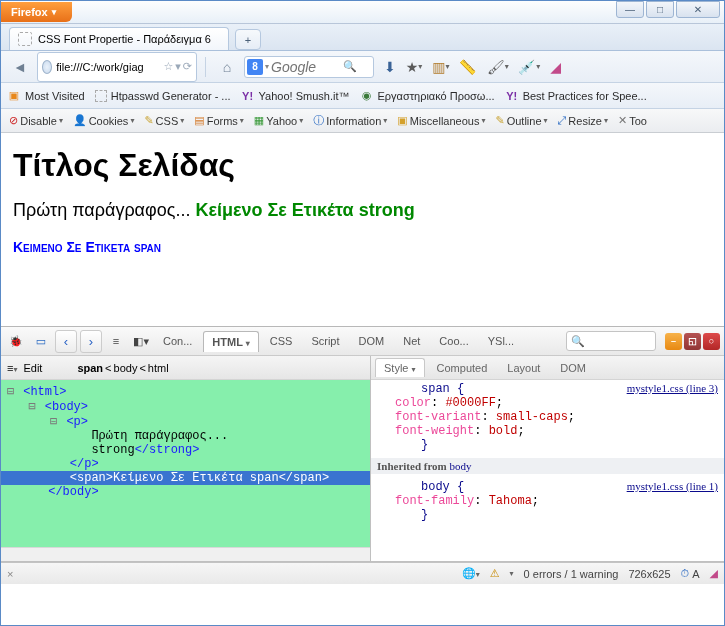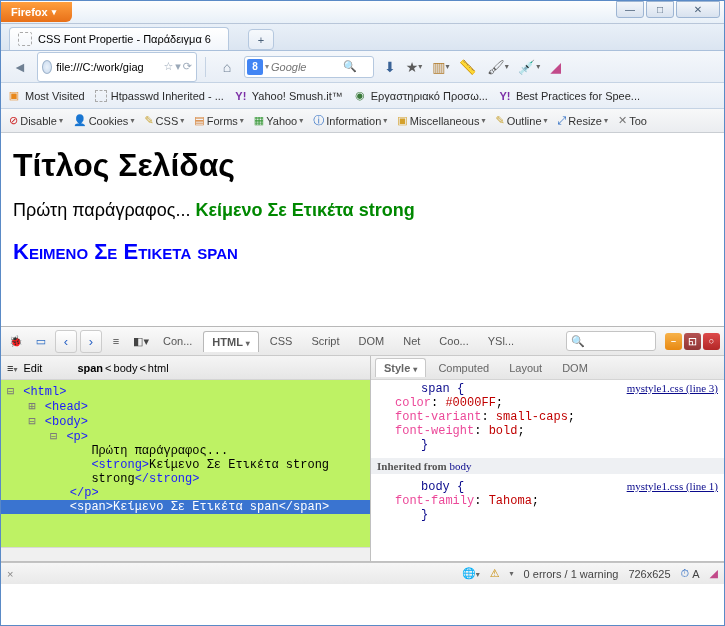--- a/index.html
+++ b/index.html
@@ -5,78 +5,78 @@
   * { box-sizing: border-box; margin: 0; padding: 0; }
   body { font-family: Tahoma, sans-serif; font-size: 11px; background: #fff; width: 725px; height: 626px; overflow: hidden; border: 1px solid #5a8ac6; }
   
   .titlebar { height: 23px; background: linear-gradient(#fdfefe,#e8f0f8); display: flex; align-items: center; position: relative; border-bottom: 1px solid #b8c6d9; }
   .ff-btn { background: linear-gradient(#ff9f3e,#e87018); color: #fff; font-weight: bold; padding: 2px 16px 2px 10px; border-radius: 0 0 6px 0; display: flex; align-items: center; gap:4px; height: 20px; font-size: 11px;}
   .ff-btn .chev { font-size: 9px; }
   .win-ctrls { position: absolute; right: 4px; top: 0; display: flex; gap: 2px; }
   .win-btn { width: 28px; height: 17px; background: linear-gradient(#f3f6fa,#d8e2ef); border: 1px solid #9db5d3; border-radius: 0 0 3px 3px; display: flex; align-items: center; justify-content: center; font-size: 10px; color: #4b6179;}
   .win-btn.close { width: 44px; }
   
-  .tabstrip { height: 27px; background: linear-gradient(#e9f0f8,#dbe5f1); display: flex; align-items: flex-end; padding: 0 8px; gap: 19px; border-bottom: 1px solid #aac0db;}
+  .tabstrip { height: 27px; background: linear-gradient(#e9f0f8,#dbe5f1); display: flex; align-items: flex-end; padding: 0 8px; gap: 6px; border-bottom: 1px solid #aac0db;}
   .tab { height: 23px; background: linear-gradient(#fff,#f2f6fb); border: 1px solid #b5c8df; border-bottom: none; border-radius: 4px 4px 0 0; padding: 3px 8px; display: flex; align-items: center; gap: 6px; font-size: 11px; min-width: 220px;}
   .tab .dots { width: 14px; height: 14px; border: 1px dashed #aaa; border-radius: 2px; }
   .newtab { width: 26px; min-width: 26px; height: 21px; background: linear-gradient(#f6f9fc,#e6edf6); border: 1px solid #b5c8df; border-radius: 4px; display:flex; align-items:center; justify-content:center; color:#4b6179;}
   
   .urlbar { height: 32px; background: linear-gradient(#f4f7fb,#e8eef6); display: flex; align-items: center; padding: 0 6px; gap: 4px; border-bottom: 1px solid #c5d3e4;}
   .nav-btn { width:26px; height:24px; display:flex; align-items:center; justify-content:center; color:#6f8093; font-size:14px; border-radius:3px; }
   .url-field { flex: 0 0 160px; height: 30px; border: 1px solid #b5c8df; background: #fff; border-radius: 3px; display:flex; align-items:center; padding:0 4px; gap:4px;}
   .url-field .globe { width:14px;height:14px; border:1px solid #9fb4cc; border-radius:50%; background:radial-gradient(#eaf2fb,#c7d8ec);}
   .url-field input { border:none; outline:none; font-size:11px; width: 100%; }
   .url-icons { display:flex; gap:2px; color:#9aa8b8; font-size:11px;}
   .sep { width:1px; height:20px; background:#c5d3e4; margin:0 4px;}
   .search-field { width: 130px; height:22px; border:1px solid #b5c8df; background:#fff; border-radius:3px; display:flex; align-items:center; padding:0 2px; gap:2px;}
   .g-badge { width:16px; height:16px; background:#4285f4; color:#fff; font-weight:bold; font-size:10px; display:flex; align-items:center; justify-content:center; border-radius:2px;}
-  .search-field input { border:none; outline:none; font-size:11px; font-style:italic; color:#888; width:70px;}
+  .search-field input { border:none; outline:none; font-size:14px; font-style:italic; color:#888; width:70px;}
   .tb-icons { display:flex; gap:10px; align-items:center; padding-left:6px; color:#5b5b5b; font-size:14px;}
   .tb-icons span { display:inline-flex; align-items:center; }
   
   .bm-bar { height: 26px; background: linear-gradient(#f4f7fb,#e8eef6); display:flex; align-items:center; padding:0 6px; gap: 10px; border-bottom:1px solid #c5d3e4; font-size:11px; color:#2b2b2b; overflow:hidden; white-space:nowrap;}
   .bm-item { display:flex; align-items:center; gap:4px; }
   .bm-item .ic { width:14px; height:14px; display:inline-flex; align-items:center; justify-content:center; font-size:11px;}
   
   .wd-bar { height: 24px; background: linear-gradient(#f7f8f9,#ebedf0); display:flex; align-items:center; padding:0 4px; gap:2px; border-bottom:1px solid #c9cdd2; font-size:11px; color:#333;}
   .wd-item { display:flex; align-items:center; gap:2px; padding:2px 4px;}
   .chev-sm { font-size:8px; color:#666; }
   
   .page-content { padding: 14px 12px 0 12px; font-family: Tahoma, sans-serif; }
   .page-content h1 { font-size: 32px; font-weight: bold; margin-bottom: 16px; }
   .page-content p { font-size: 18px; margin-bottom: 18px; }
   .page-content strong.g { color: #008800; font-weight: bold; }
-  .page-content .sp { color: #0000FF; font-variant: small-caps; font-weight: bold; font-size: 22px; }
+  .page-content .sp { color: #0000FF; font-variant: small-caps; font-weight: bold; font-size: 14px; }
   
   .firebug { position: relative; }
   .fb-top { height: 30px; background: linear-gradient(#fafafa,#e9e9e9); border-top:1px solid #b8b8b8; border-bottom:1px solid #cacaca; display:flex; align-items:center; padding:0 4px; gap:3px; font-size:11px;}
   .fb-btn { padding:3px 6px; border-radius:3px; display:flex; align-items:center; gap:2px; color:#444;}
   .fb-btn.nav { width:22px; justify-content:center; color:#2a63c4; font-size:13px; border:1px solid #ccc; background:linear-gradient(#fff,#ececec);}
   .fb-btn.icon { width:22px; justify-content:center; }
   .fb-tab { padding:4px 8px; color:#555; }
   .fb-tab.active { background:#fff; border:1px solid #b8b8b8; border-bottom:none; font-weight:bold; border-radius:3px 3px 0 0;}
   .fb-search { margin-left:auto; width:90px; height:20px; border:1px solid #c4c4c4; border-radius:3px; background:#fff; display:flex; align-items:center; padding:0 4px; color:#999;}
   .fb-winbtns { display:flex; gap:2px; margin-left:6px;}
   .fb-winbtns div { width:17px; height:17px; border-radius:3px; display:flex; align-items:center; justify-content:center; color:#fff; font-size:9px; font-weight:bold;}
   .fb-w-min{background:linear-gradient(#f7b24a,#e88912);} .fb-w-det{background:linear-gradient(#b55252,#923535);} .fb-w-cls{background:linear-gradient(#dd4a4a,#b32727);}
   .fb-body { display:flex; height: 206px; border-bottom:1px solid #c0c0c0;}
   .fb-left { width: 370px; display:flex; flex-direction:column; border-right:1px solid #c0c0c0;}
   .fb-left-head { height:24px; background:linear-gradient(#f5f5f5,#e6e6e6); border-bottom:1px solid #d4d4d4; display:flex; align-items:center; padding:0 6px; gap:6px; font-size:11px;}
   .crumb { display:flex; align-items:center; gap:2px;}
   .crumb .sel { font-weight:bold;margin-left:29px; }
-  .fb-tree { flex:1; overflow:auto; font-family: Consolas, 'Courier New', monospace; font-size:12px; padding:4px 0; background:#bef264;}
+  .fb-tree { flex:1; overflow:auto; font-family: Consolas, 'Courier New', monospace; font-size:12px; padding:4px 0; background:#86efac;}
   .ln { white-space: pre; padding:0 4px; }
   .tw { display:inline-block; width:11px; text-align:center; color:#7a7a7a; cursor:pointer;}
   .t-blue { color:#1a1aff; } .t-black{color:#000;}
   .ln.hl { background:#3a74d0; color:#fff; }
   .ln.hl .t-blue, .ln.hl .t-purple, .ln.hl .t-black { color:#fff; }
   .fb-right { flex:1; display:flex; flex-direction:column;}
   .fb-right-head { height:24px; background:linear-gradient(#f5f5f5,#e6e6e6); border-bottom:1px solid #d4d4d4; display:flex; align-items:center; padding:0 4px; gap:4px; font-size:11px;}
   .fb-rtab { padding:3px 8px; color:#666;}
-  .fb-rtab.active{ background:#fff; border:1px solid #c8c8c8; border-bottom:none; font-weight:bold; border-radius:3px 3px 0 0;}
+  .fb-rtab.active{ background:#fff; border:1px solid #c8c8c8; border-bottom:none; font-weight:normal; border-radius:3px 3px 0 0;}
   .fb-css { flex:1; overflow:auto; font-family: Consolas, 'Courier New', monospace; font-size:12px; background:#fff;}
   .rule-block { padding:2px 6px; }
   .rule-head { display:flex; }
   .rule-sel { color:#0a0a8c;margin-left:44px; }
   .rule-src { margin-left:auto; color:#0a0a8c; text-decoration:underline; font-family:Tahoma; font-size:11px;}
   .prop { padding-left:18px; }
   .prop .pn{color:#ec4899;} .prop .pv{color:#c00000;}
   .inh-head { background:#eef0f3; padding:2px 6px; margin:4px 0; font-family: Tahoma; font-size:11px; color:#555;}
   .inh-head .src { color:#0a0a8c;}
   
@@ -138,21 +138,21 @@
   </div>
 </div>
 
 <div class="bm-bar">
   <div class="bm-item">
       <span class="ic" style="color:#e8871a;">▣</span>
       <span>Most Visited</span>
     </div>
   <div class="bm-item">
       <span class="ic dots" style="border:1px dashed #aaa;width:12px;height:12px;"></span>
-      <span>Htpasswd Inherited - ...</span>
+      <span>Htpasswd Generator - ...</span>
     </div>
   <div class="bm-item">
       <span class="ic" style="color:#7b2fa6;font-weight:bold;">Y!</span>
       <span>Yahoo! Smush.it™</span>
     </div>
   <div class="bm-item">
       <span class="ic" style="color:#3a7a3a;">◉</span>
       <span>Εργαστηριακό Προσω...</span>
     </div>
   <div class="bm-item">
@@ -248,28 +248,27 @@
     <div class="fb-left">
       <div class="fb-left-head">
         <span>≡<span class="chev-sm">▾</span></span>
         <span>Edit</span>
         <span class="crumb">
           <span class="sel">span</span> &lt; <span>body</span> &lt; <span>html</span>
         </span>
       </div>
       <div class="fb-tree">
         <div class="ln"><span class="tw">⊟</span> <span class="t-blue">&lt;html&gt;</span></div>
-        <div class="ln">   <span class="tw">⊞</span> <span class="t-blue">&lt;head&gt;</span></div>
         <div class="ln">   <span class="tw">⊟</span> <span class="t-blue">&lt;body&gt;</span></div>
         <div class="ln">      <span class="tw">⊟</span> <span class="t-blue">&lt;p&gt;</span></div>
         <div class="ln">            <span class="t-black">Πρώτη παράγραφος...</span></div>
-        <div class="ln">            <span class="t-blue">&lt;strong&gt;</span><span class="t-black">Κείμενο Σε Ετικέτα strong</span></div>
         <div class="ln">            <span class="t-black">strong</span><span class="t-blue">&lt;/strong&gt;</span></div>
         <div class="ln">         <span class="t-blue">&lt;/p&gt;</span></div>
         <div class="ln hl">         <span class="t-blue">&lt;span&gt;</span><span class="t-black">Κείμενο Σε Ετικέτα span</span><span class="t-blue">&lt;/span&gt;</span></div>
+        <div class="ln">      <span class="t-blue">&lt;/body&gt;</span></div>
       </div>
       <div class="scrollbar-stub"></div>
     </div>
     <div class="fb-right">
       <div class="fb-right-head">
         <div class="fb-rtab active"><span>Style</span> <span class="chev-sm">▾</span></div>
         <div class="fb-rtab">Computed</div>
         <div class="fb-rtab">Layout</div>
         <div class="fb-rtab">DOM</div>
       </div>

